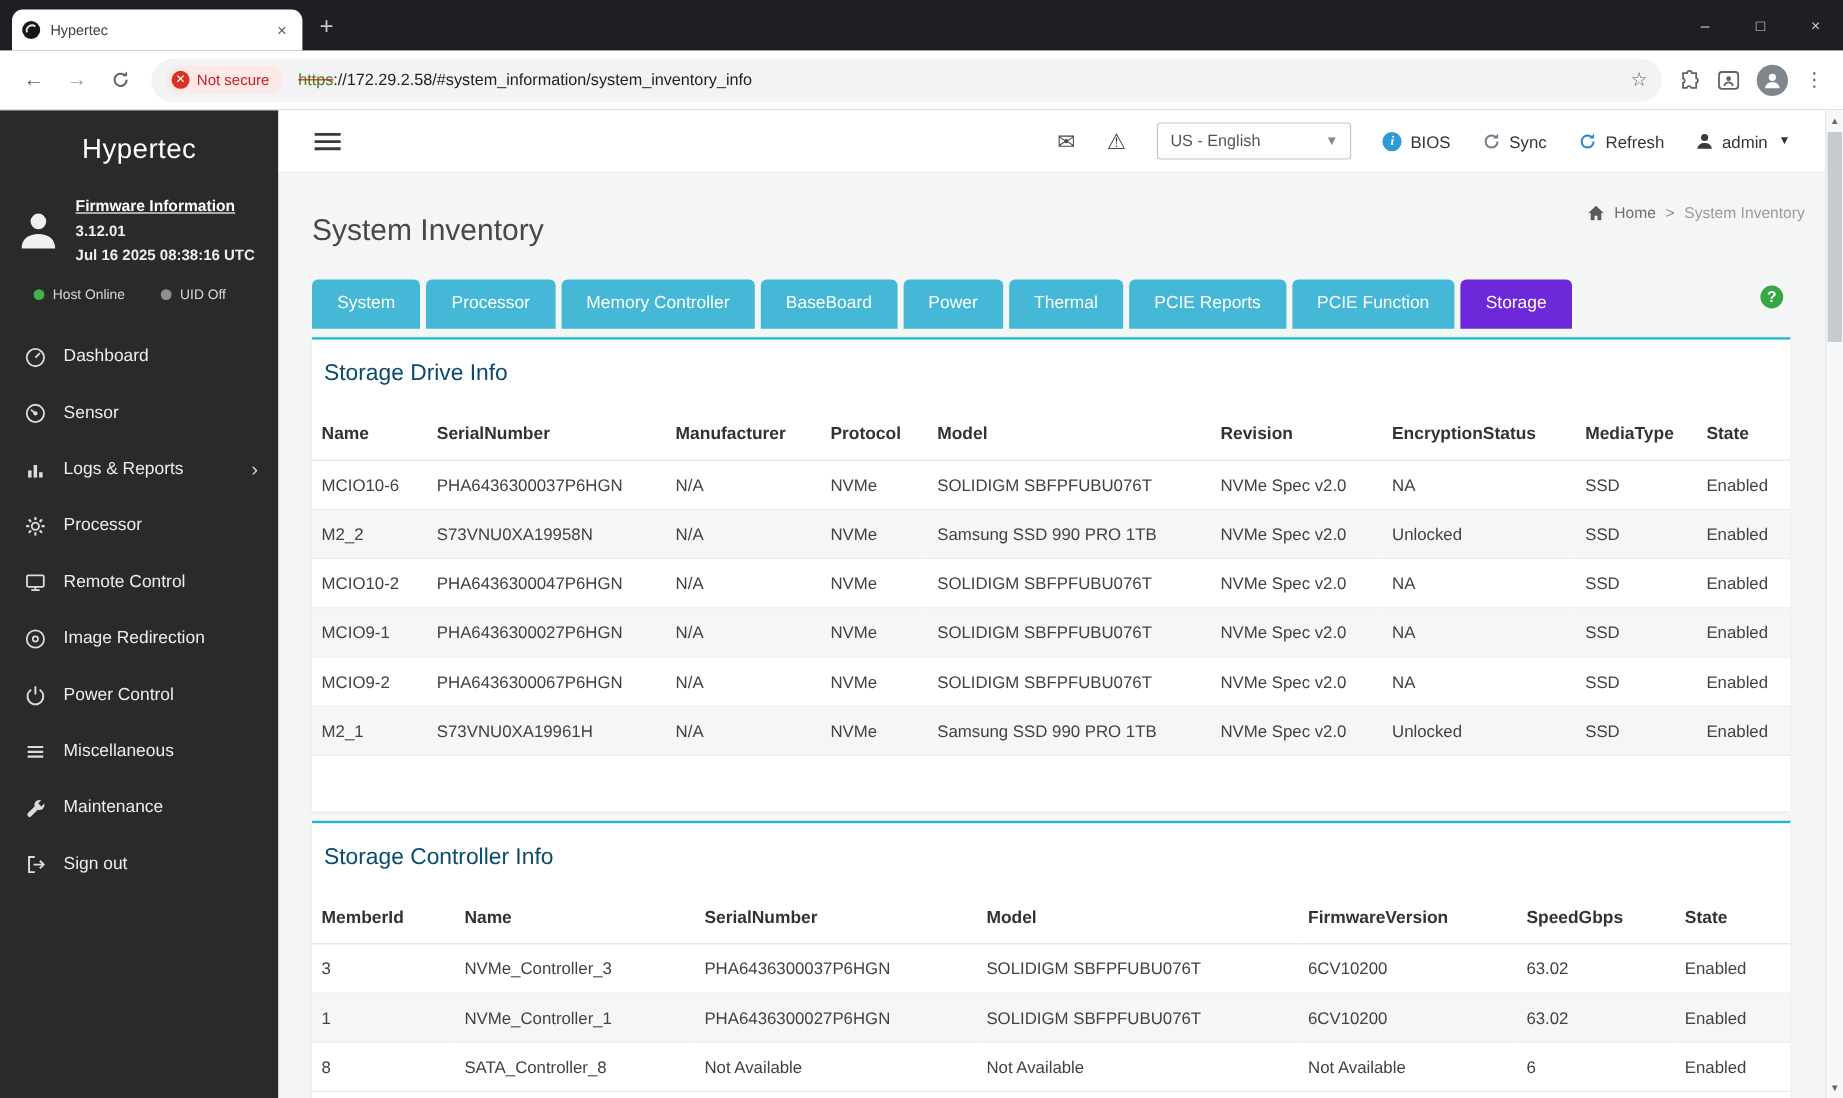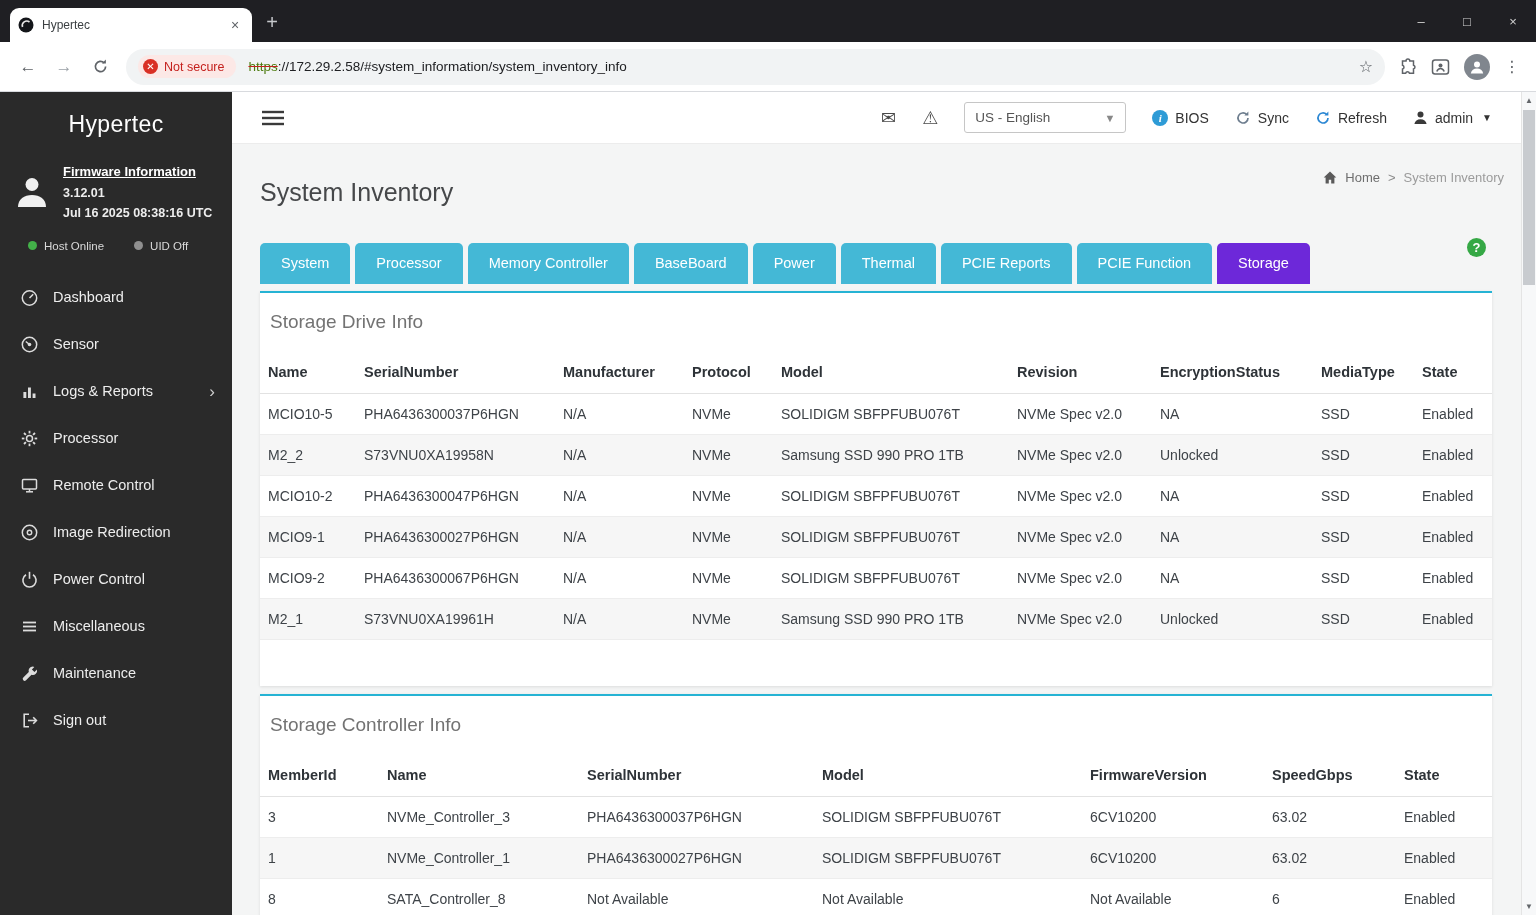--- a/index.html
+++ b/index.html
@@ -62,28 +62,28 @@
               display:flex;align-items:center;justify-content:center}
   .user-caret{font-size:10px;color:#333;margin-left:2px}
 
   .content{flex:1;position:relative;padding:0 44px 0 28px;overflow:hidden;background:#f4f5f5}
   .breadcrumb{position:absolute;top:26px;right:32px;display:flex;align-items:center;gap:8px;font-size:13px;color:#6e6e6e}
   .breadcrumb .sep{color:#8a8a8a}
   .breadcrumb .current{color:#9b9b9b}
   .page-title{margin-top:34px;font-size:25px;color:#46484a;font-weight:400}
   .help-float{position:absolute;top:94px;right:50px;width:19px;height:19px;border-radius:50%;background:#35a845;
               color:#fff;font-size:13px;font-weight:bold;display:flex;align-items:center;justify-content:center;cursor:pointer}
-  .tabs-row{display:flex;gap:5px;margin-top:36px}
+  .tabs-row{display:flex;gap:5px;margin-top:26px}
   .tab-btn{height:41px;line-height:41px;padding:0 21px;background:#44b8d6;color:#fff;font-size:14.5px;
            border-radius:5px 5px 0 0;cursor:pointer;white-space:nowrap}
   .tab-btn.active{background:#6d28d9}
   .panel{background:#fff;border-top:2px solid #26b3d4;box-shadow:0 1px 3px rgba(0,0,0,.10);
          padding:14px 0 46px;margin-top:7px}
   .panel.second{margin-top:8px;padding-bottom:60px}
-  .panel-title{font-size:19px;color:#737373;font-weight:500;padding:4px 10px 18px}
+  .panel-title{font-size:19px;color:#0c4a6e;font-weight:500;padding:4px 10px 18px}
   table{width:100%;border-collapse:collapse;table-layout:fixed}
   th{text-align:left;font-size:14.5px;color:#2e3338;padding:13px 8px;border-bottom:1px solid #e2e2e2;font-weight:bold;
      white-space:nowrap;overflow:hidden}
   td{font-size:14px;color:#3e4348;padding:12px 8px;border-bottom:1px solid #ededed;white-space:nowrap;overflow:hidden;text-overflow:ellipsis}
   tbody tr:nth-child(even){background:#f6f6f6}
 
   
   .scrollbar{position:absolute;right:0;top:0;bottom:0;width:15px;background:#f7f8f9;border-left:1px solid #e4e4e4;z-index:6}
   .sb-arrow{position:absolute;left:0;width:14px;height:17px;display:flex;align-items:center;justify-content:center;
             color:#63666a;font-size:8px}
@@ -393,21 +393,21 @@
                 <th>Protocol</th>
                 <th>Model</th>
                 <th>Revision</th>
                 <th>EncryptionStatus</th>
                 <th>MediaType</th>
                 <th>State</th>
               </tr>
             </thead>
             <tbody>
               <tr>
-                <td>MCIO10-5</td>
+                <td>MCIO10-6</td>
                 <td>PHA6436300037P6HGN</td>
                 <td>N/A</td>
                 <td>NVMe</td>
                 <td>SOLIDIGM SBFPFUBU076T</td>
                 <td>NVMe Spec v2.0</td>
                 <td>NA</td>
                 <td>SSD</td>
                 <td>Enabled</td>
               </tr>
               <tr>

